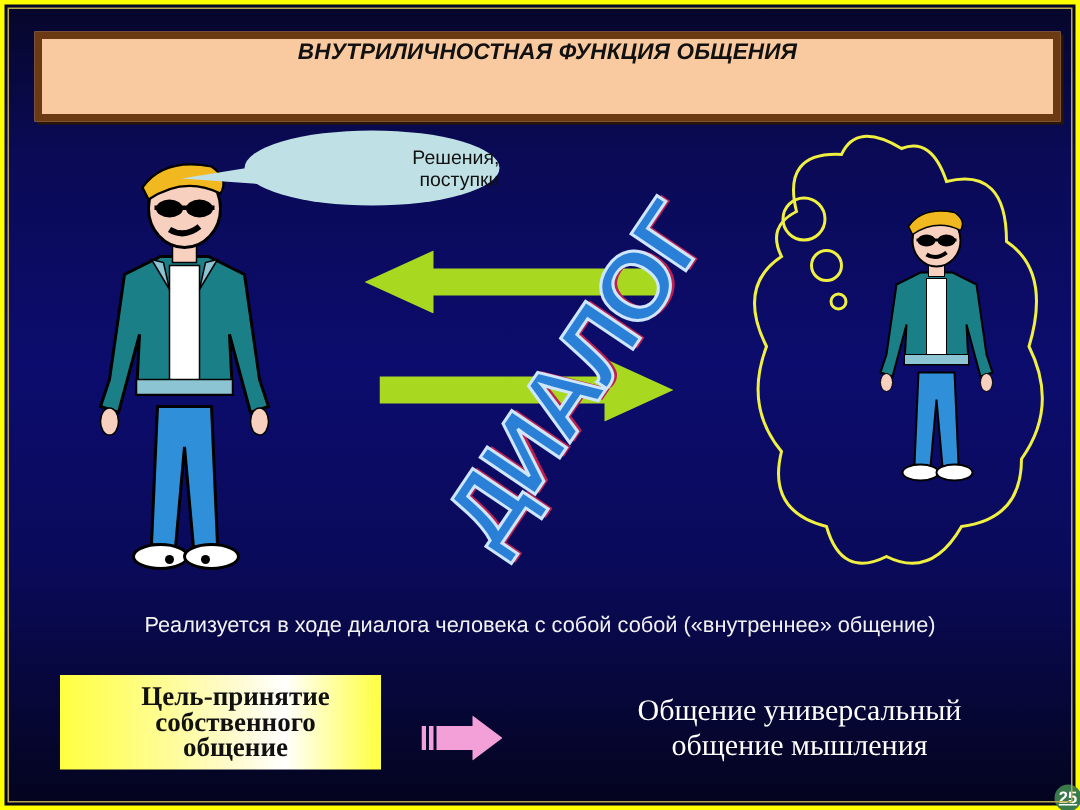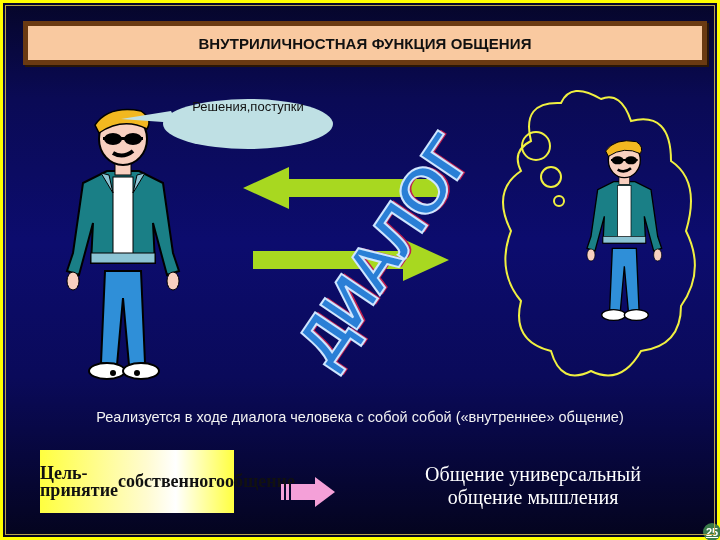--- a/index.html
+++ b/index.html
@@ -4,46 +4,46 @@
 <style>
   html, body { margin:0; padding:0; }
   body { width:720px; height:540px; overflow:hidden; background:#000; font-family:"Liberation Sans", sans-serif; }
   .slide {
     position:absolute; left:0; top:0; width:720px; height:540px; box-sizing:border-box;
     border:3px solid #ffff00;
     background: linear-gradient(180deg, #06062a 0%, #0a0a55 18%, #0c0c6e 45%, #0a0a5a 70%, #04041e 100%);
   }
   .slide::after { content:""; position:absolute; left:2px; right:2px; top:2px; bottom:2px; border:1px solid #b8a64a; pointer-events:none; }
   .title-bar {
-    position:absolute; left:20px; top:18px; width:684px; height:44px; box-sizing:border-box;
+    position:absolute; left:20px; top:18px; width:684px; height:60px; box-sizing:border-box;
     background:#f9c9a0; border:5px solid #6b3a12; box-shadow: 2px 2px 0 #2a1606;
-    display:flex; align-items:center; justify-content:center;
+    display:flex; justify-content:center;font-style:italic;
   }
   .title-text { font-weight:bold; font-size:15px; color:#111; letter-spacing:0.1px; }
   .bubble {
-    position:absolute; left:160px; top:96px; width:170px; height:50px;
+    position:absolute; left:160px; top:84px; width:170px; height:50px;
     background:#bfe0e4; border-radius:50%;
-    display:flex; flex-direction:row; align-items:flex-start; justify-content:center;
+    display:flex; flex-direction:column; align-items:flex-end; justify-content:center;
   }
   .bubble span { font-size:13px; color:#111; line-height:15px; }
   .tail { position:absolute; left:118px; top:106px; width:60px; height:16px; }
   .person { position:absolute; }
   .dialog-word {
     position:absolute; left:252px; top:210px; transform:rotate(-56deg); transform-origin:center;
     font-family:"Liberation Sans", sans-serif; font-weight:bold; font-size:64px; color:#2a7fd6;
     -webkit-text-stroke:2px #cfe6ff; text-shadow:2px 2px 0 #c02050; letter-spacing:-2px;
   }
   .caption {
     position:absolute; left:0; width:714px; top:406px; text-align:center;
     color:#f2f2f2; font-size:14.5px;
   }
   .goal-box {
     position:absolute; left:37px; top:447px; width:194px; height:63px;
     background: linear-gradient(90deg, #ffff40 0%, #fffbd0 55%, #ffffff 70%, #ffff40 100%);
-    display:flex; flex-direction:row; align-items:center; 
+    display:flex; flex-direction:column; align-items:center; justify-content:center;padding-left:20px;
   }
   .goal-box span { font-family:"Liberation Serif", serif; font-weight:bold; font-size:18px; line-height:17px; color:#111; }
   .pink-arrow { position:absolute; left:278px; top:474px; width:54px; height:30px; }
   .result-text {
     position:absolute; left:380px; top:460px; width:300px; text-align:center;
     font-family:"Liberation Serif", serif; font-weight:normal; font-size:20px; line-height:23px; color:#fff;
   }
   .page-num {
     position:absolute; left:700px; top:520px; width:18px; height:18px; border-radius:50%;
     background:#3a7a4a; color:#fff; font-size:11px; font-weight:bold; display:flex; align-items:center; justify-content:center;text-decoration:underline;

